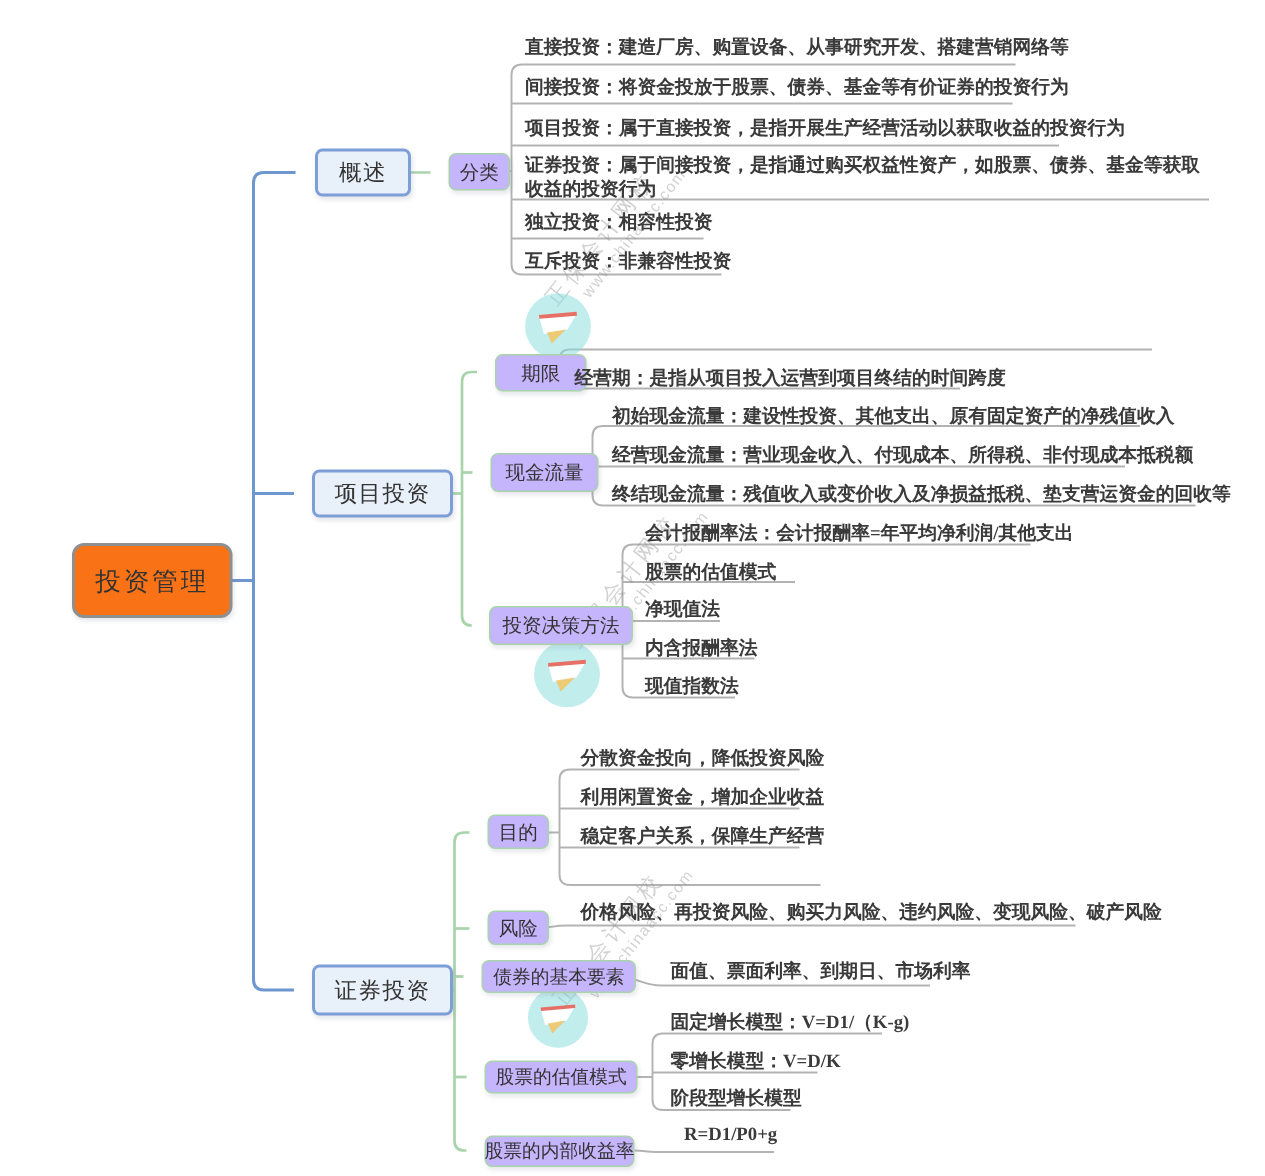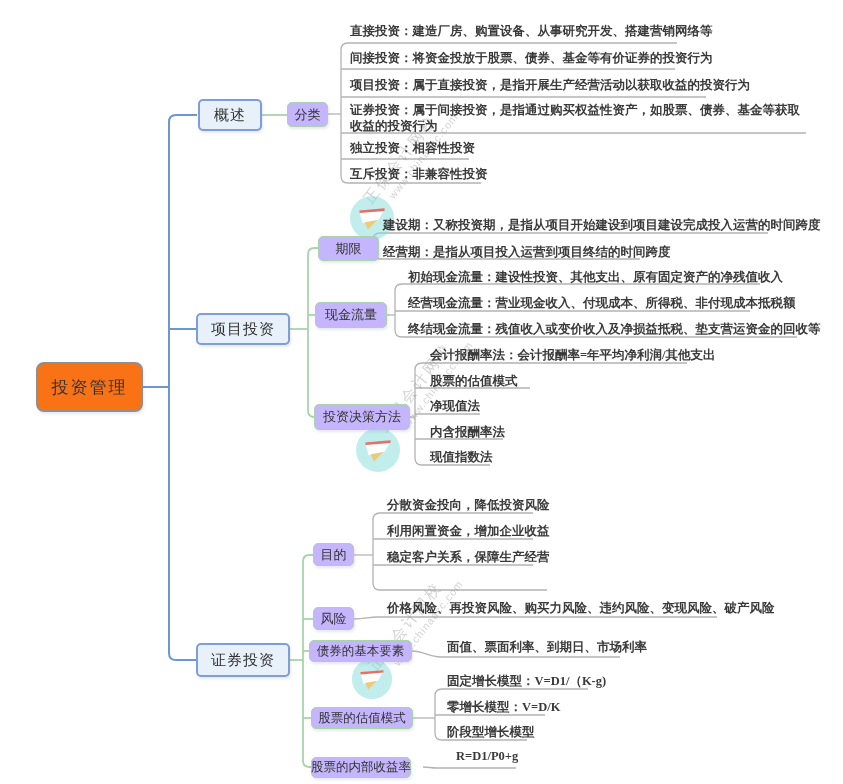--- a/index.html
+++ b/index.html
@@ -7,20 +7,21 @@
   #canvas {
     position:relative; width:843px; height:784px; background:#ffffff;
     font-family:"Liberation Serif","DejaVu Serif",serif; overflow:hidden;
   }
   #connector-layer { position:absolute; left:0; top:0; width:843px; height:784px; }
 
   .node {
     position:absolute; display:flex; align-items:center; justify-content:center;
     border-radius:5px; color:#333; white-space:nowrap;
     box-shadow:1px 2px 3px rgba(120,130,150,0.18);
+    margin-left:12px;
   }
   .node-root {
     background:#f97316; border:2px solid #8f8f8f; border-radius:8px;
     font-size:17px; letter-spacing:2px;
   }
   .node-l1 {
     background:#e8f0fa; border:2px solid #7d9ed6; font-size:15px; letter-spacing:1px;
   }
   .node-l2 {
     background:#c4b5fd; border:1.5px solid #a9d4ab; font-size:13px;
@@ -162,21 +163,20 @@
   <div class="node node-l2 small" style="left:311px; top:707px; width:102px; height:22px">股票的估值模式</div>
   <div class="node node-l2 small" style="left:311px; top:757px; width:100px; height:21px">股票的内部收益率</div>
 
   <div class="leaf" style="left:350px; top:24px">直接投资：建造厂房、购置设备、从事研究开发、搭建营销网络等</div>
   <div class="leaf" style="left:350px; top:51px">间接投资：将资金投放于股票、债券、基金等有价证券的投资行为</div>
   <div class="leaf" style="left:350px; top:78px">项目投资：属于直接投资，是指开展生产经营活动以获取收益的投资行为</div>
   <div class="leaf wrap" style="left:350px; top:103px; width:462px">证券投资：属于间接投资，是指通过购买权益性资产，如股票、债券、基金等获取收益的投资行为</div>
   <div class="leaf" style="left:350px; top:141px">独立投资：相容性投资</div>
   <div class="leaf" style="left:350px; top:167px">互斥投资：非兼容性投资</div>
 
-  <div class="leaf" style="left:383px; top:218px">建设期：又称投资期，是指从项目开始建设到项目建设完成投入运营的时间跨度</div>
   <div class="leaf" style="left:383px; top:245px">经营期：是指从项目投入运营到项目终结的时间跨度</div>
 
   <div class="leaf" style="left:408px; top:270px">初始现金流量：建设性投资、其他支出、原有固定资产的净残值收入</div>
   <div class="leaf" style="left:408px; top:296px">经营现金流量：营业现金收入、付现成本、所得税、非付现成本抵税额</div>
   <div class="leaf" style="left:408px; top:322px">终结现金流量：残值收入或变价收入及净损益抵税、垫支营运资金的回收等</div>
 
   <div class="leaf" style="left:430px; top:348px">会计报酬率法：会计报酬率=年平均净利润/其他支出</div>
   <div class="leaf" style="left:430px; top:374px">股票的估值模式</div>
   <div class="leaf" style="left:430px; top:399px">净现值法</div>
   <div class="leaf" style="left:430px; top:425px">内含报酬率法</div>

